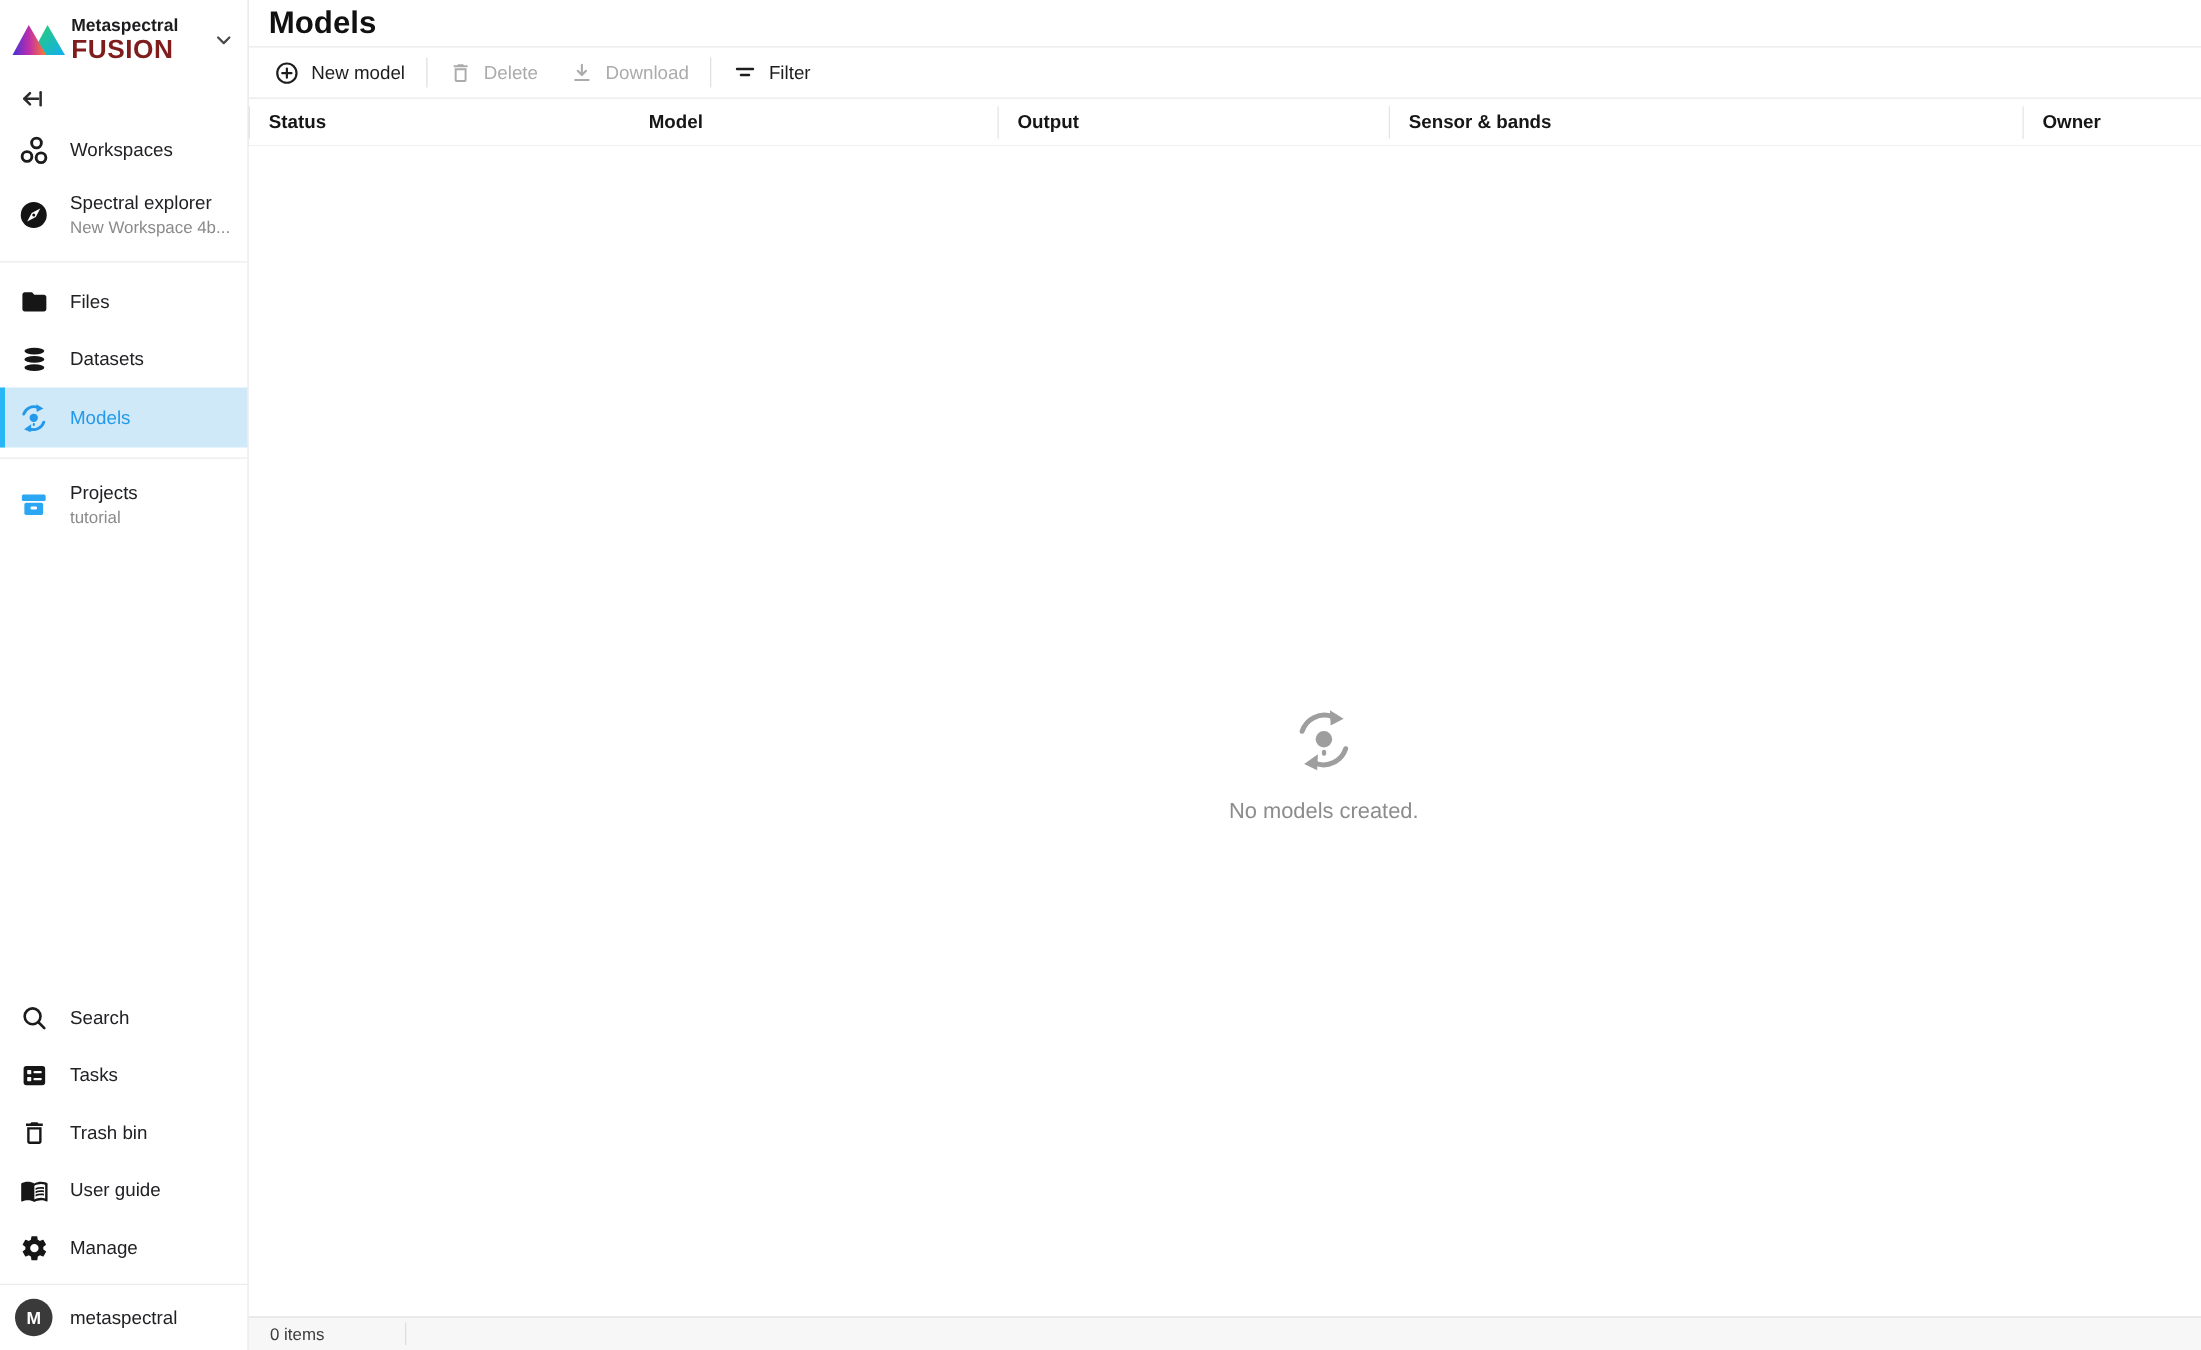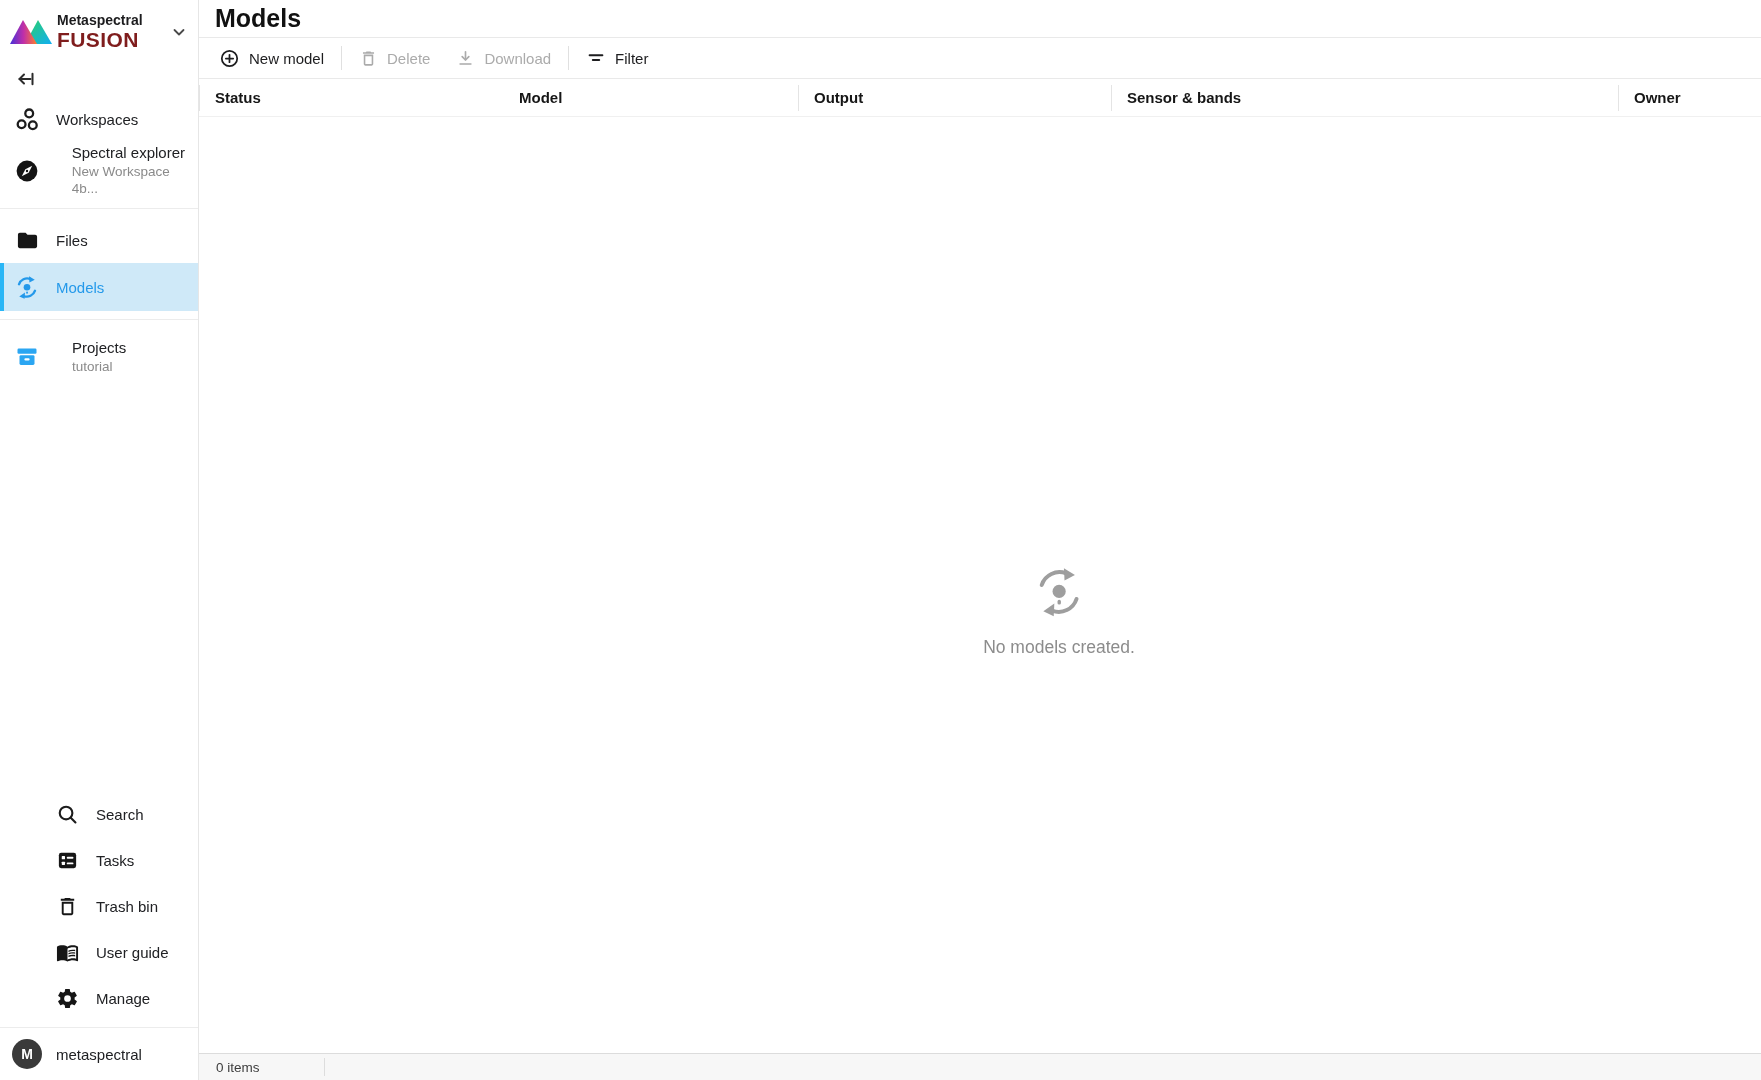--- a/index.html
+++ b/index.html
@@ -13,33 +13,33 @@
   .brand-row { display:flex; align-items:center; padding:12px 8px 4px 8px; }
   .brand-text { margin-left:3px; line-height:1.15; }
   .brand-name { font-size:14px; font-weight:700; color:#1c1c1e; }
   .brand-product { font-size:21px; font-weight:700; letter-spacing:.4px; color:#7f1d1d; }
   .brand-chevron { margin-left:auto; margin-right:2px; display:flex; cursor:pointer; }
   .collapse-row { padding:12px 0 2px 15px; }
   .collapse-btn { display:inline-flex; cursor:pointer; }
 
   .nav-item { display:flex; align-items:center; height:46px; padding-left:14px;
     cursor:pointer; position:relative; }
-  .nav-item.two-line { height:58px;gap:16px; }
+  .nav-item.two-line { height:58px; }
   .nav-icon { width:26px; display:flex; justify-content:center; align-items:center; }
   .nav-label { margin-left:16px; font-size:15px; color:#202124; }
   .nav-text { margin-left:16px; line-height:1.25; }
   .nav-sub { font-size:13.5px; color:#8a8a8a; margin-top:1px; }
   .nav-item.selected { background:#cfe9f8; height:48px; }
   .nav-item.selected .nav-label { color:#2499ea; }
   .nav-item.selected .nav-icon { color:#2499ea; }
   .selected-bar { position:absolute; left:0; top:0; width:4px; height:100%;
     background:#29b6f6; }
   .side-divider { height:1px; background:#ececec; margin:8px 0; }
   .sidebar-spacer { flex:1; }
-  .bottom-group { padding-bottom:6px;padding-left:40px; }
+  .bottom-group { padding-bottom:6px; }
   .user-row { display:flex; align-items:center; height:52px; padding-left:12px;
     cursor:pointer; }
   .avatar { width:30px; height:30px; border-radius:50%; background:#3a3a3a;
     color:#fff; font-size:14px; font-weight:600; display:flex; align-items:center;
     justify-content:center; }
   .user-name { margin-left:14px; font-size:15px; color:#202124; }
 
   
   .main { flex:1; display:flex; flex-direction:column; height:100%; }
   .title-row { height:38px; border-bottom:1px solid #e9e9e9; display:flex;
@@ -152,20 +152,30 @@
 
     <div class="nav-item">
       <span class="nav-icon">
         <svg width="23" height="23" viewBox="0 0 24 24" fill="#161616">
           <path d="M10 4H4c-1.1 0-1.99.9-1.99 2L2 18c0 1.1.9 2 2 2h16c1.1 0 2-.9 2-2V8c0-1.1-.9-2-2-2h-8l-2-2z"></path>
         </svg>
       </span>
       <span class="nav-label">Files</span>
     </div>
 
+    <div class="nav-item">
+      <span class="nav-icon">
+        <svg width="23" height="23" viewBox="0 0 24 24" fill="#161616">
+          <ellipse cx="12" cy="5.1" rx="8.3" ry="2.9"></ellipse>
+          <ellipse cx="12" cy="12" rx="8.3" ry="2.9"></ellipse>
+          <ellipse cx="12" cy="18.9" rx="8.3" ry="2.9"></ellipse>
+        </svg>
+      </span>
+      <span class="nav-label">Datasets</span>
+    </div>
 
     <div class="nav-item selected">
       <span class="selected-bar"></span>
       <span class="nav-icon">
         <svg width="24" height="25" viewBox="0 0 26 27" fill="none">
           <g stroke="currentColor" stroke-width="2.5" stroke-linecap="round">
             <path d="M4.3 10 A9.3 9.3 0 0 1 16.5 4.2"></path>
             <path d="M21.7 17 A9.3 9.3 0 0 1 9.5 22.8"></path>
           </g>
           <polygon points="15.2,1.4 21.4,5.1 15.6,8.1" fill="currentColor"></polygon>

